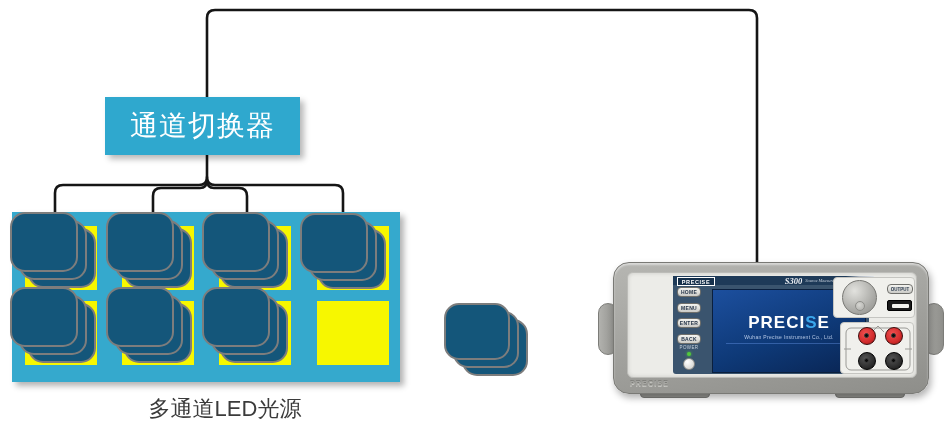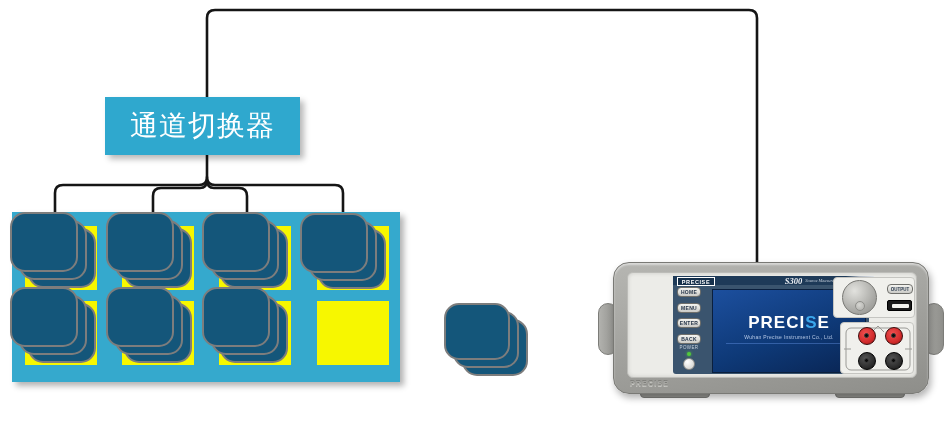--- a/index.html
+++ b/index.html
@@ -143,20 +143,21 @@
       <div class="module" style="left: 115px; top: 295px;"></div>
       <div class="module" style="left: 106px; top: 287px;"></div>
       <div class="module" style="left: 220px; top: 303px;"></div>
       <div class="module" style="left: 211px; top: 295px;"></div>
       <div class="module" style="left: 202px; top: 287px;"></div>
       <div class="module fixture" style="left: 462px; top: 319px;"></div>
       <div class="module fixture" style="left: 453px; top: 311px;"></div>
       <div class="module fixture" style="left: 444px; top: 303px;"></div>
     </div>
 
+  <div class="diagram-label" style="left:70px;top:394px;width:310px;">多通道LED光源</div>
 
   <div class="handle" style="left:598px;top:303px;"></div>
   <div class="handle" style="left:924px;top:303px;"></div>
   <div class="foot" style="left:640px;top:389px;"></div>
   <div class="foot" style="left:835px;top:389px;"></div>
 
   <div class="chassis"></div>
   <div class="panel"></div>
 
   <div class="bezel">

